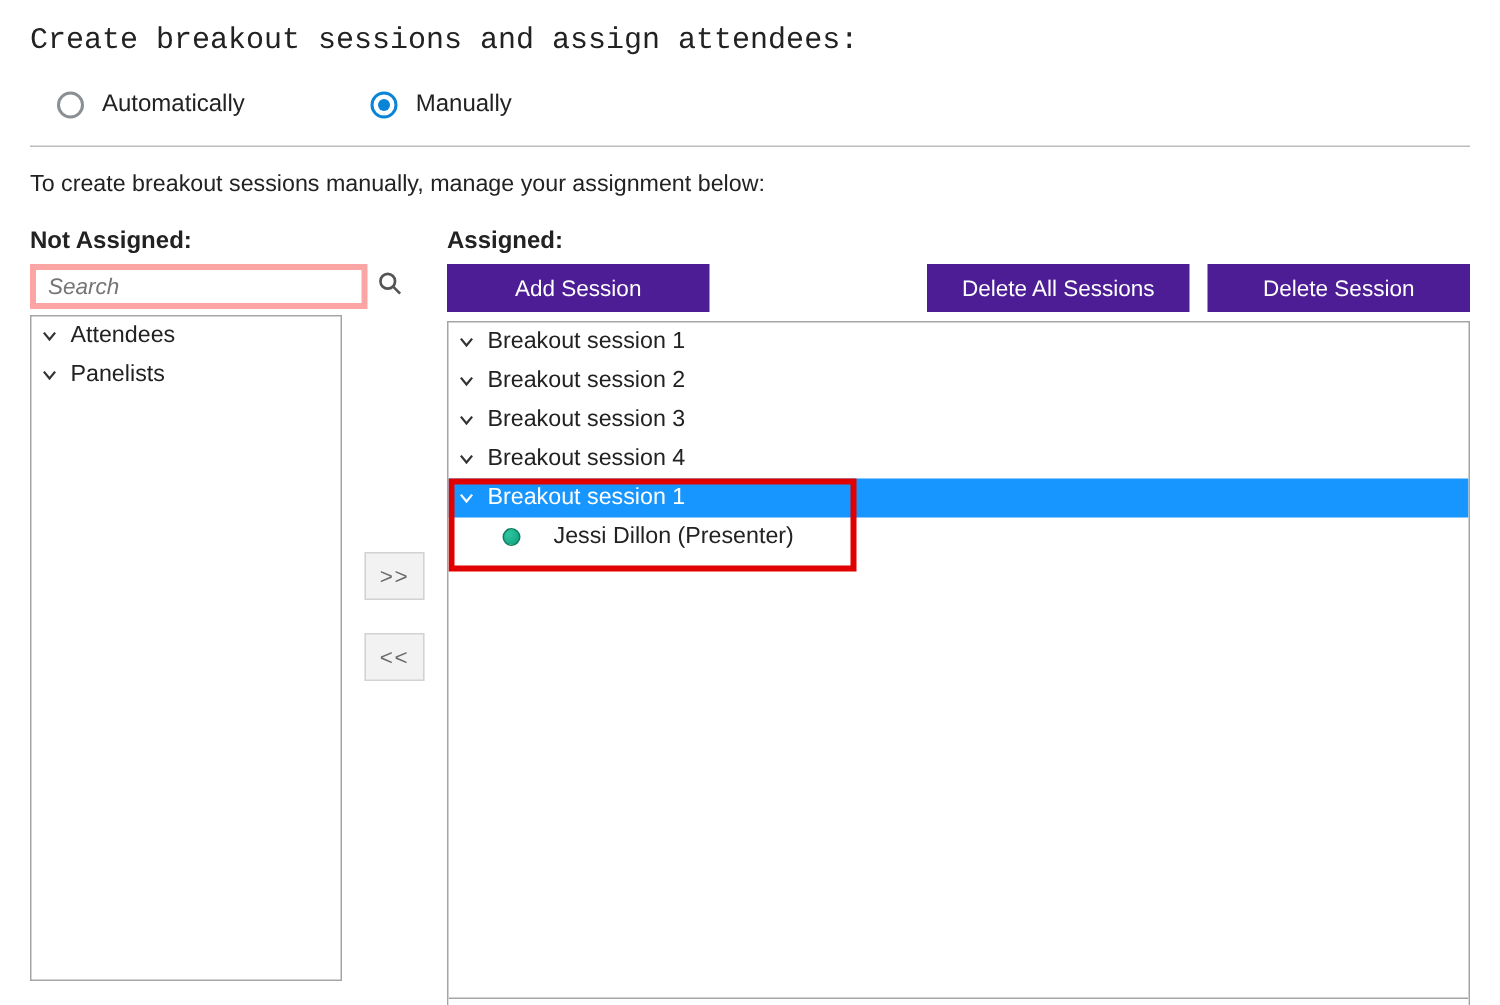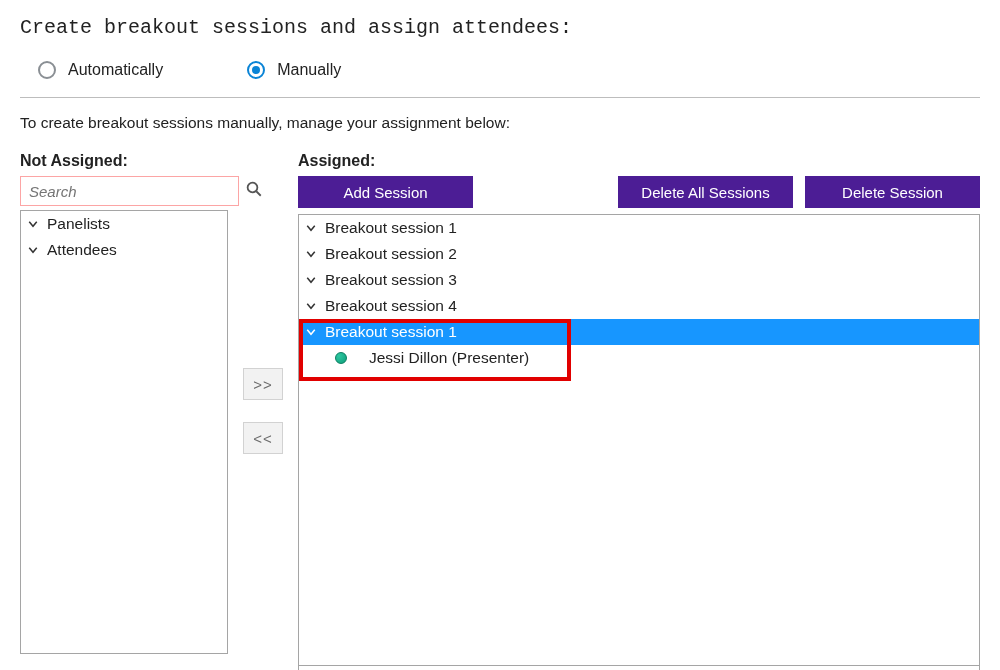--- a/index.html
+++ b/index.html
@@ -12,21 +12,21 @@
     .radio-dot { width: 8px; height: 8px; background: #0a84d6; border-radius: 50%; }
     .radio-label { font-size: 16px; }
     hr.sep { border: none; border-top: 1px solid #bdbdbd; margin-bottom: 16px; }
     .instr { margin-bottom: 20px; }
     .columns { display: flex; align-items: flex-start; }
     .col-left { width: 208px; }
     .col-mid { width: 70px; display: flex; flex-direction: column; align-items: center; gap: 22px; padding-top: 216px; }
     .col-right { flex: 1; }
     .col-title { font-weight: bold; margin-bottom: 6px; font-size: 16px; }
     .search-row { display: flex; align-items: center; gap: 6px; margin-bottom: 4px; }
-    .search-input { flex: 1; height: 30px; border: 1px solid #fca5a5; padding: 3px 8px; font-style: italic; font-size: 15px; color: #888; outline: none; }
+    .search-input { flex: 1; height: 30px; border: 4px solid #fca5a5; padding: 3px 8px; font-style: italic; font-size: 15px; color: #888; outline: none; }
     .search-icon svg { width: 18px; height: 18px; }
     .panel { border: 1px solid #a5a5a5; background: #fff; height: 478px; overflow: hidden; position: relative; }
     .left-panel { height: 444px; }
     .tree-item, .assigned-item { display: flex; align-items: center; height: 26px; padding-left: 6px; gap: 8px; cursor: pointer; }
     .chevron { display: inline-flex; }
     .chevron svg { width: 12px; height: 12px; }
     .btn-row { display: flex; gap: 12px; margin-bottom: 6px; }
     .btn { background: #4c1d95; color: #fff; border: none; height: 32px; font-size: 15px; cursor: pointer; }
     .btn-add { width: 175px; }
     .btn-del { width: 175px; margin-left: auto; }
@@ -75,29 +75,29 @@
           </svg>
       </span>
     </div>
     <div class="panel left-panel">
       <div class="tree-item">
         <span class="chevron">
             <svg viewBox="0 0 16 16" fill="none" stroke="#333" stroke-width="2">
               <polyline points="3,5 8,11 13,5"></polyline>
             </svg>
           </span>
-        <span>Panelists</span>
+        <span>Attendees</span>
       </div>
       <div class="tree-item">
         <span class="chevron">
             <svg viewBox="0 0 16 16" fill="none" stroke="#333" stroke-width="2">
               <polyline points="3,5 8,11 13,5"></polyline>
             </svg>
           </span>
-        <span>Attendees</span>
+        <span>Panelists</span>
       </div>
     </div>
   </div>
 
   <div class="col-mid">
     <button class="movebtn">&gt;&gt;</button>
     <button class="movebtn">&lt;&lt;</button>
   </div>
 
   <div class="col-right">

